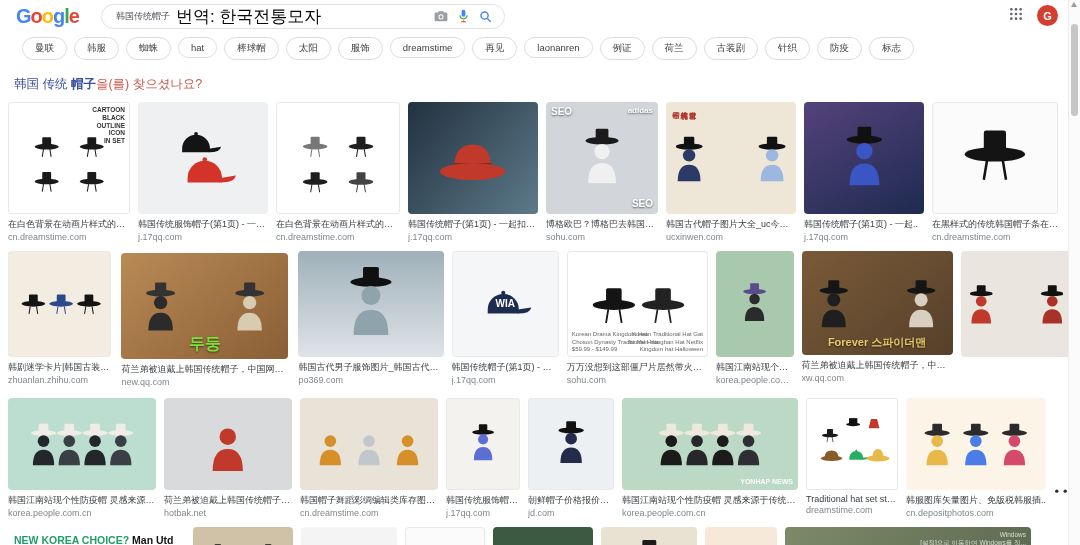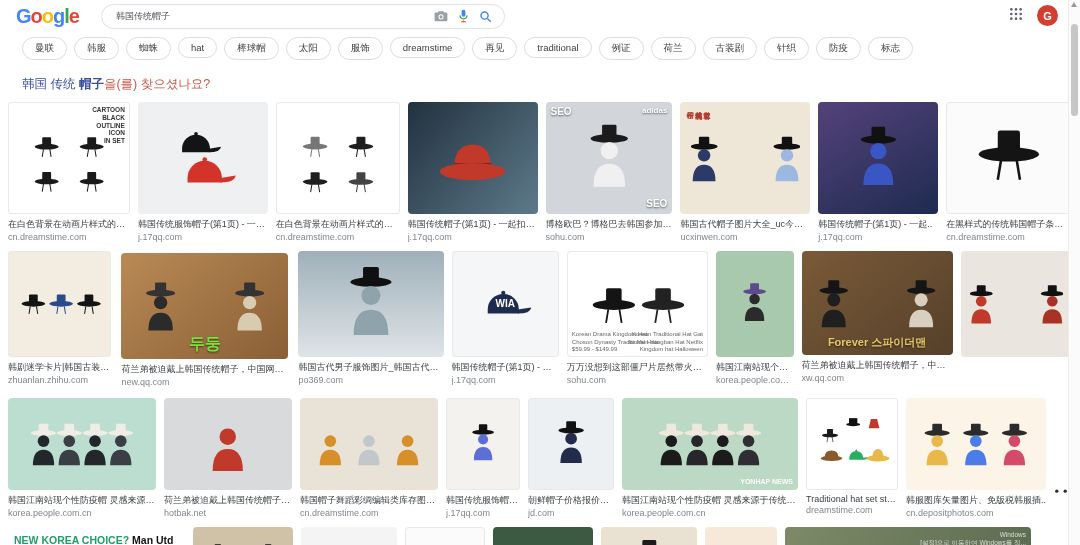--- a/index.html
+++ b/index.html
@@ -18,21 +18,21 @@
   .header-right{position:absolute;right:22px;top:5px;display:flex;align-items:center;gap:14px}
   .avatar{width:21px;height:21px;border-radius:50%;background:#d23f31;color:#fff;font-size:11px;
           font-weight:700;display:flex;align-items:center;justify-content:center}
 
   
   .chips{display:flex;gap:7px;padding:5px 0 7px 22px;align-items:flex-start}
   .chip{font-size:9.5px;color:#3c4043;border:1px solid #dadce0;border-radius:12px;
         padding:4px 12px;white-space:nowrap;background:#fff}
 
   
-  .suggestion{padding:9px 0 9px 22px;font-size:12.5px}
+  .suggestion{padding:9px 0 9px 14px;font-size:12.5px}
   .sug-link{color:#3b4fa0}
   .sug-bold{color:#3b4fa0;font-weight:700}
   .sug-rest{color:#c8574b}
 
   
   .grid{padding:0 8px}
   .grid-row{display:flex;gap:8px;margin-bottom:9px;align-items:flex-start}
   .tile-wrap{flex:0 1 auto;min-width:0}
   .tile{position:relative;border-radius:4px;overflow:hidden;display:flex;
         align-items:center;justify-content:center}
@@ -73,20 +73,21 @@
                 background:#c6c6c6;border-radius:4px}
 </style>
 </head>
 <body>
 
 <div class="header">
   <div class="logo"><span style="color: rgb(66, 133, 244);">G</span><span style="color: rgb(234, 67, 53);">o</span><span style="color: rgb(251, 188, 5);">o</span><span style="color: rgb(66, 133, 244);">g</span><span style="color: rgb(52, 168, 83);">l</span><span style="color: rgb(234, 67, 53);">e</span></div>
 
   <div class="search-pill">
     <span class="query">韩国传统帽子</span>
+    <span class="trans">번역: 한국전통모자</span>
     <span class="pill-icons">
       <span>
         <svg width="14" height="12" viewBox="0 0 24 20">
             <path fill="#9aa0a6" d="M8 2l-1.5 2H3a2 2 0 0 0-2 2v11a2 2 0 0 0 2 2h18a2 2 0 0 0 2-2V6a2 2 0 0 0-2-2h-3.5L16 2H8z"></path>
             <circle cx="12" cy="11.5" r="4.3" fill="#fff"></circle>
             <circle cx="12" cy="11.5" r="2.6" fill="#9aa0a6"></circle>
           </svg>
       </span>
       <span>
         <svg width="11" height="14" viewBox="0 0 16 22">
@@ -128,21 +129,21 @@
 <div class="chips" id="chips">
     <div class="chip">曼联</div>
     <div class="chip">韩服</div>
     <div class="chip">蜘蛛</div>
     <div class="chip">hat</div>
     <div class="chip">棒球帽</div>
     <div class="chip">太阳</div>
     <div class="chip">服饰</div>
     <div class="chip">dreamstime</div>
     <div class="chip">再见</div>
-    <div class="chip">traditional</div>
+    <div class="chip">laonanren</div>
     <div class="chip">例证</div>
     <div class="chip">荷兰</div>
     <div class="chip">古装剧</div>
     <div class="chip">针织</div>
     <div class="chip">防疫</div>
     <div class="chip">标志</div>
   </div>
 
 <div class="suggestion">
   <span class="sug-link">韩国 传统 </span><span class="sug-bold">帽子</span><span class="sug-rest">을(를) 찾으셨나요?</span>
@@ -243,21 +244,21 @@
               <rect x="-13" y="2" width="26" height="4" fill="rgba(0,0,0,.35)"></rect>
               <ellipse cx="0" cy="8" rx="23" ry="6" fill="#c0392b"></ellipse>
             </g>
           </svg>
         </div>
         <figcaption>
           <div class="cap-title">韩国传统帽子(第1页) - 一起扣扣网</div>
           <div class="cap-domain">j.17qq.com</div>
         </figcaption>
       </figure>
-      <figure class="tile-wrap" style="width: 127px; margin: 0px;">
+      <figure class="tile-wrap" style="width: 112px; margin: 0px;">
         <div class="tile" style="height: 112px; background: rgb(210, 214, 218);">
           <svg viewBox="0 0 100 76" preserveAspectRatio="xMidYMid meet">
             <g transform="translate(50 46) scale(1.35)">
               <rect x="-5" y="-29" width="10" height="9" rx="1" fill="#1b1b1b"></rect>
               <ellipse cx="0" cy="-19.5" rx="13" ry="3" fill="#1b1b1b"></ellipse>
               <circle cx="0" cy="-11" r="6" fill="#f0f0f0"></circle>
               <path d="M-11 14 Q-11 -2 0 -2 Q11 -2 11 14 Z" fill="#f0f0f0"></path>
             </g>
           </svg>
           <span class="lb tl shadow" style="color: rgb(255, 255, 255); font-size: 10px; font-weight: 700;">SEO</span>

